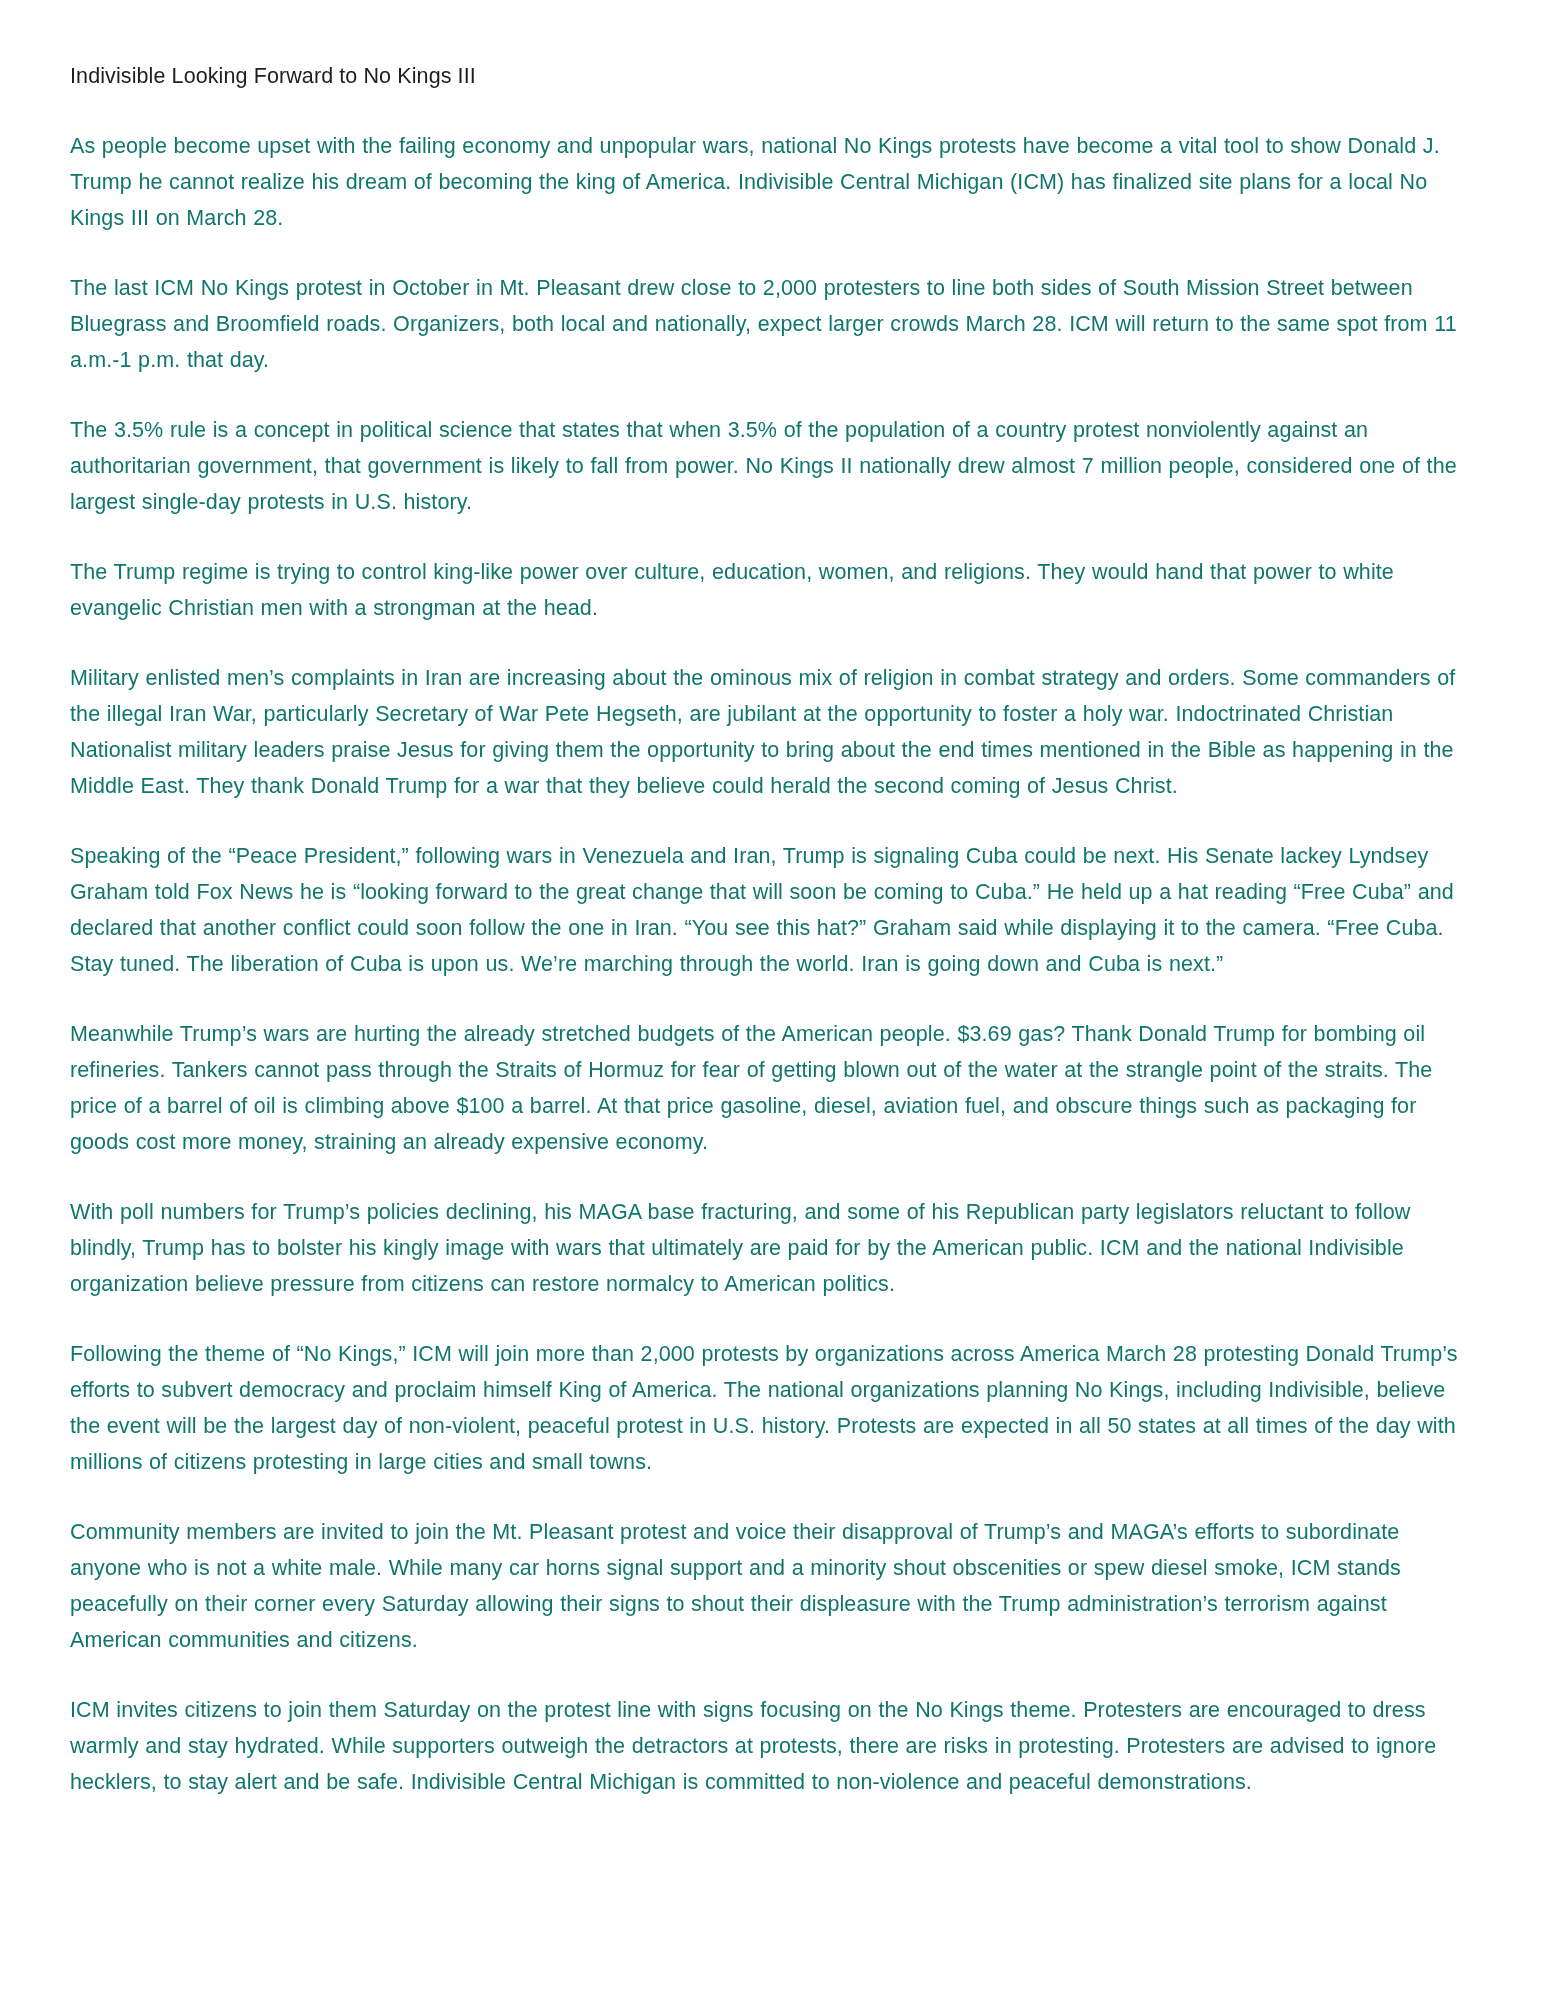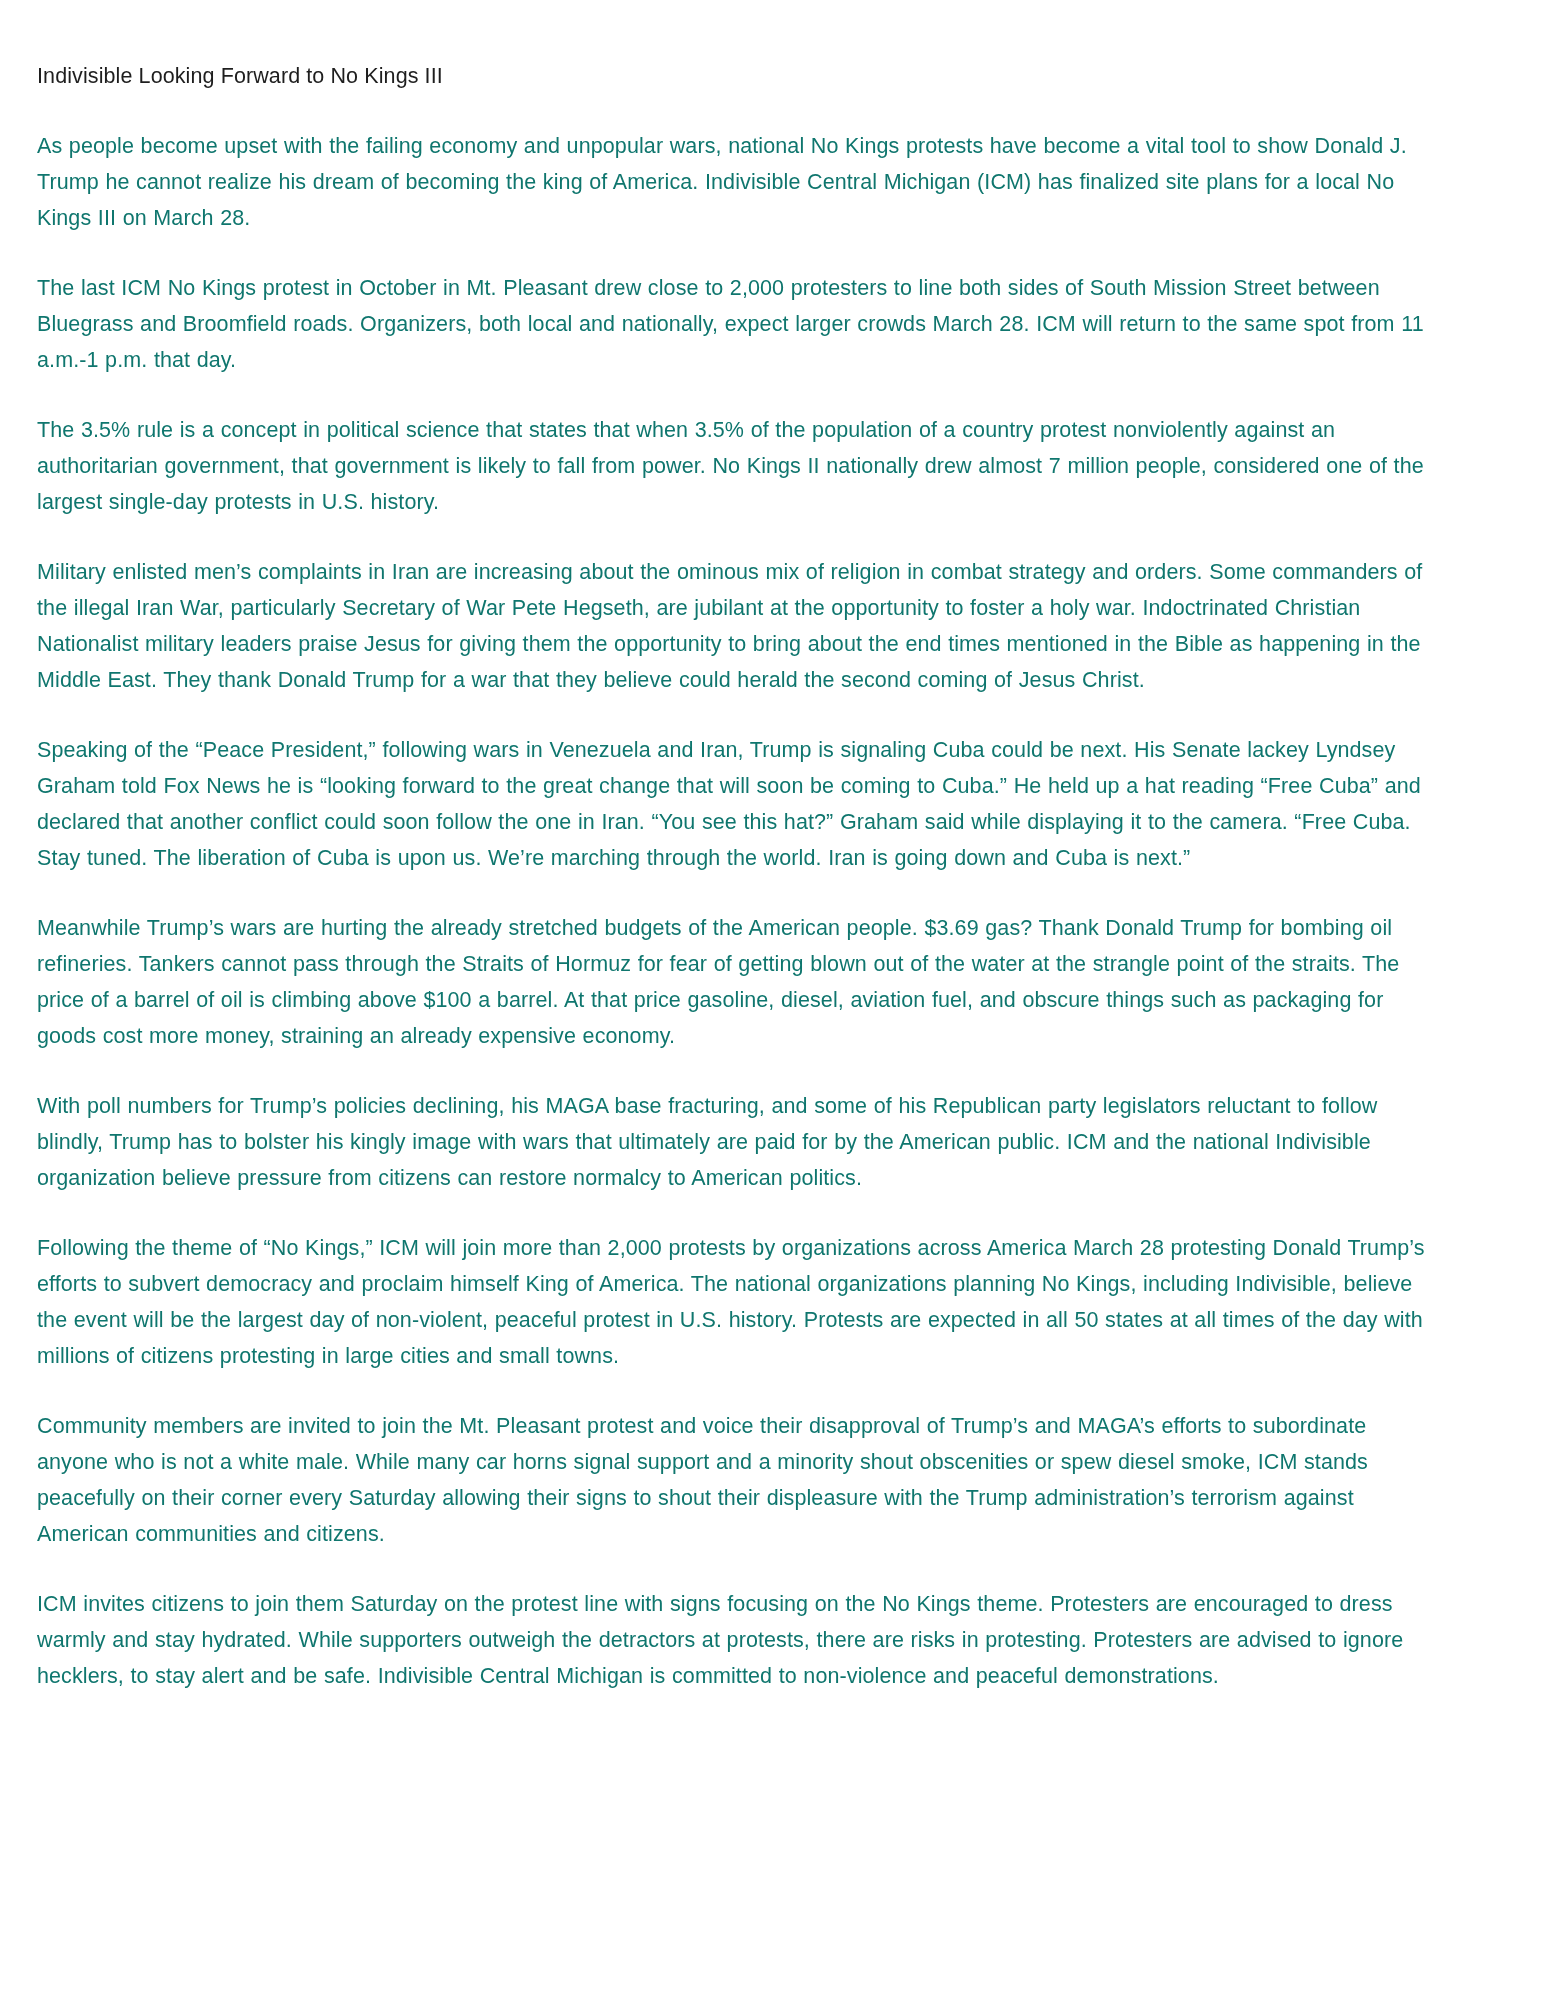--- a/index.html
+++ b/index.html
@@ -10,21 +10,21 @@
   body {
     width: 1545px;
     height: 2000px;
     font-family: "Liberation Sans", "DejaVu Sans", sans-serif;
     -webkit-font-smoothing: antialiased;
   }
   .page {
     box-sizing: border-box;
     width: 1545px;
     height: 2000px;
-    padding: 58px 76px 0 37px;
+    padding: 58px 76px 0 70px;
     background: #ffffff;
     overflow: hidden;
   }
   .article-title {
     font-size: 21.5px;
     line-height: 36px;
     font-weight: 400;
     color: #1e1e1e;
     margin: 0 0 34px 0;
     letter-spacing: 0.1px;
@@ -42,20 +42,21 @@
 </style>
 </head>
 <body>
 
 <div class="page">
   <div class="article-title">Indivisible Looking Forward to No Kings III</div>
 
   <p class="article-paragraph">As people become upset with the failing economy and unpopular wars, national No Kings protests have become a vital tool to show Donald J. Trump he cannot realize his dream of becoming the king of America. Indivisible Central Michigan (ICM) has finalized site plans for a local No Kings III on March 28.</p>
   <p class="article-paragraph">The last ICM No Kings protest in October in Mt. Pleasant drew close to 2,000 protesters to line both sides of South Mission Street between Bluegrass and Broomfield roads. Organizers, both local and nationally, expect larger crowds March 28. ICM will return to the same spot from 11 a.m.-1 p.m. that day.</p>
   <p class="article-paragraph">The 3.5% rule is a concept in political science that states that when 3.5% of the population of a country protest nonviolently against an authoritarian government, that government is likely to fall from power. No Kings II nationally drew almost 7 million people, considered one of the largest single-day protests in U.S. history.</p>
+  <p class="article-paragraph">The Trump regime is trying to control king-like power over culture, education, women, and religions. They would hand that power to white evangelic Christian men with a strongman at the head.</p>
   <p class="article-paragraph">Military enlisted men’s complaints in Iran are increasing about the ominous mix of religion in combat strategy and orders. Some commanders of the illegal Iran War, particularly Secretary of War Pete Hegseth, are jubilant at the opportunity to foster a holy war. Indoctrinated Christian Nationalist military leaders praise Jesus for giving them the opportunity to bring about the end times mentioned in the Bible as happening in the Middle East. They thank Donald Trump for a war that they believe could herald the second coming of Jesus Christ.</p>
   <p class="article-paragraph">Speaking of the “Peace President,” following wars in Venezuela and Iran, Trump is signaling Cuba could be next. His Senate lackey Lyndsey Graham told Fox News he is “looking forward to the great change that will soon be coming to Cuba.” He held up a hat reading “Free Cuba” and declared that another conflict could soon follow the one in Iran. “You see this hat?” Graham said while displaying it to the camera. “Free Cuba. Stay tuned. The liberation of Cuba is upon us. We’re marching through the world. Iran is going down and Cuba is next.”</p>
   <p class="article-paragraph">Meanwhile Trump’s wars are hurting the already stretched budgets of the American people. $3.69 gas? Thank Donald Trump for bombing oil refineries. Tankers cannot pass through the Straits of Hormuz for fear of getting blown out of the water at the strangle point of the straits. The price of a barrel of oil is climbing above $100 a barrel. At that price gasoline, diesel, aviation fuel, and obscure things such as packaging for goods cost more money, straining an already expensive economy.</p>
   <p class="article-paragraph">With poll numbers for Trump’s policies declining, his MAGA base fracturing, and some of his Republican party legislators reluctant to follow blindly, Trump has to bolster his kingly image with wars that ultimately are paid for by the American public. ICM and the national Indivisible organization believe pressure from citizens can restore normalcy to American politics.</p>
   <p class="article-paragraph">Following the theme of “No Kings,” ICM will join more than 2,000 protests by organizations across America March 28 protesting Donald Trump’s efforts to subvert democracy and proclaim himself King of America. The national organizations planning No Kings, including Indivisible, believe the event will be the largest day of non-violent, peaceful protest in U.S. history. Protests are expected in all 50 states at all times of the day with millions of citizens protesting in large cities and small towns.</p>
   <p class="article-paragraph">Community members are invited to join the Mt. Pleasant protest and voice their disapproval of Trump’s and MAGA’s efforts to subordinate anyone who is not a white male. While many car horns signal support and a minority shout obscenities or spew diesel smoke, ICM stands peacefully on their corner every Saturday allowing their signs to shout their displeasure with the Trump administration’s terrorism against American communities and citizens.</p>
   <p class="article-paragraph">ICM invites citizens to join them Saturday on the protest line with signs focusing on the No Kings theme. Protesters are encouraged to dress warmly and stay hydrated. While supporters outweigh the detractors at protests, there are risks in protesting. Protesters are advised to ignore hecklers, to stay alert and be safe. Indivisible Central Michigan is committed to non-violence and peaceful demonstrations.</p>
 </div>
 
 </body></html>

